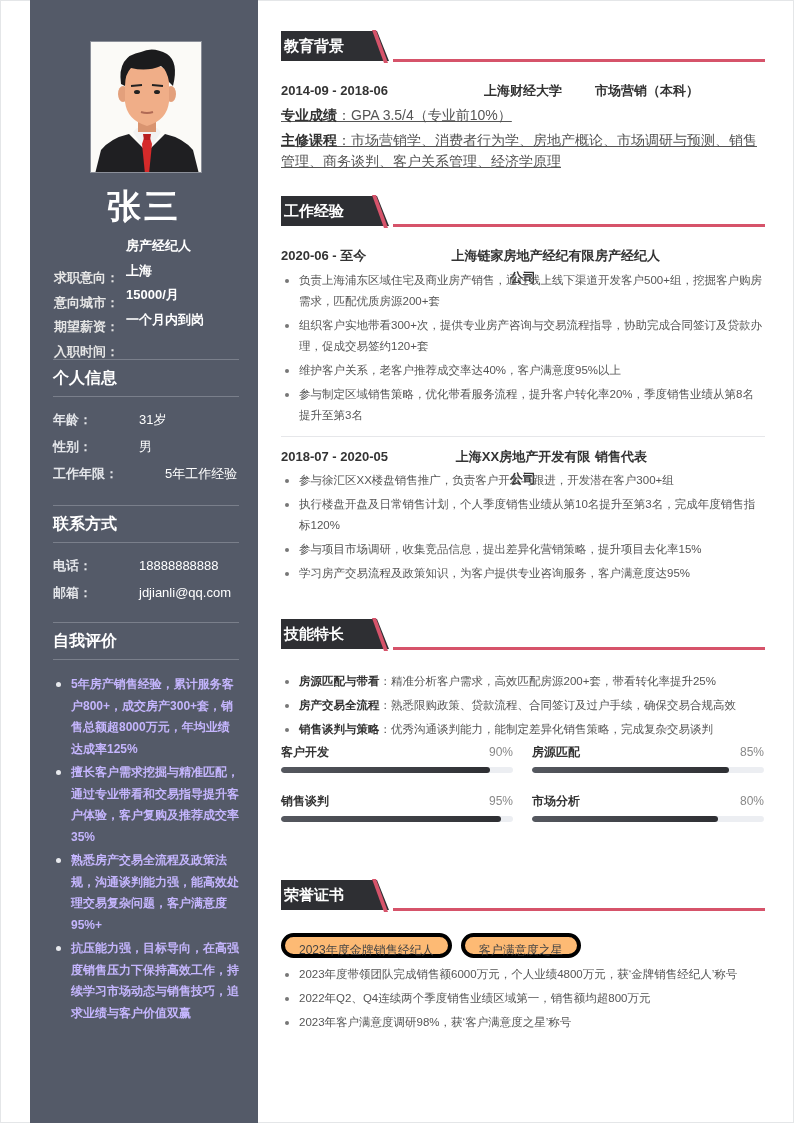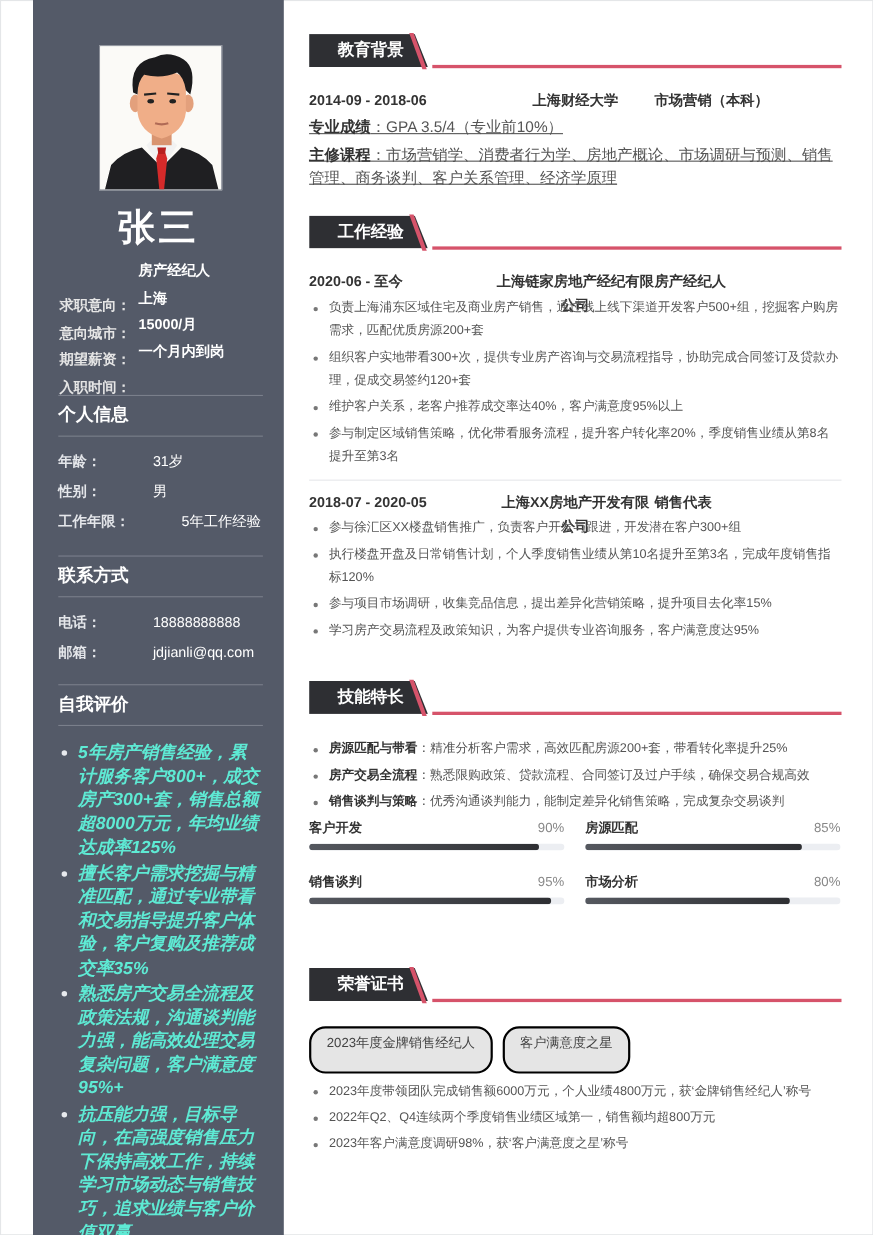--- a/index.html
+++ b/index.html
@@ -27,30 +27,30 @@
   .intent-row .v { color: #ffffff; }
 
   .side-section { position: absolute; left: 23px; width: 186px; }
   .side-hr { height: 1px; background: #7a7f8b; width: 186px; }
   .side-title { font-size: 16px; font-weight: bold; color: #fff; height: 36px; line-height: 36px; }
   .info-row { display: flex; font-size: 13px; height: 27px; line-height: 18px; gap: 33px; }
   .info-row .k { font-weight: bold; color: #e4e6ea; }
   .info-row .v { color: #fff; margin-left: 14px; }
 
   .eval-list { list-style: none; margin-top: 14px; }
-  .eval-list li { position: relative; padding-left: 18px; font-size: 16px; font-weight: bold; line-height: 21.5px; color: #5eead4; margin-bottom: 2px; font-style: italic; }
+  .eval-list li { position: relative; padding-left: 18px; font-size: 12px; font-weight: bold; line-height: 21.5px; color: #c4b5fd; margin-bottom: 2px; }
   .eval-list li::before { content: ""; position: absolute; left: 3px; top: 8px; width: 5px; height: 5px; border-radius: 50%; background: #e8eaee; }
 
   
   .main { position: absolute; left: 281px; top: 0; width: 484px; }
   .sec-head { position: relative; height: 32px; }
   .sec-head .label {
     position: absolute; left: 0; top: 0; width: 108px; height: 30px;
     background: #2e2f33; color: #fff; font-size: 15px; font-weight: bold;
-    line-height: 30px; padding-left: 26px;
+    line-height: 30px; padding-left: 3px;
     clip-path: polygon(0 0, 96px 0, 108px 30px, 0 30px);
   }
   .sec-head .slash {
     position: absolute; left: 103px; top: -1px; width: 4px; height: 33px;
     background: #d6536a; transform: skewX(20deg); transform-origin: bottom left;
   }
   .sec-head .line {
     position: absolute; left: 112px; right: 0; top: 28px; height: 3px; background: #d6536a;
   }
 
@@ -70,21 +70,21 @@
   .job-sep { height: 1px; background: #e6e7ea; margin: 10px 0 9px 0; }
 
   .skillbars { display: grid; grid-template-columns: 232px 232px; column-gap: 20px; row-gap: 6px; gap: 19px; }
   .sb-head { display: flex; justify-content: space-between; font-size: 12px; height: 18px; line-height: 18px; }
   .sb-head .n { font-weight: bold; color: #333; }
   .sb-head .p { color: #888; }
   .sb-track { height: 6px; border-radius: 3px; background: #eceef2; margin-top: 6px; overflow: hidden; }
   .sb-fill { height: 6px; border-radius: 3px; background: linear-gradient(90deg, #55585f, #2e2f33); }
 
   .badges { display: flex; gap: 9px; margin-top: 13px; margin-bottom: 6px; }
-  .badge { font-size: 12px; color: #444; background: #e5e5e5; border: 2px solid #000000; border-radius: 15px; height: 43px; line-height: 27px; padding: 0 14px; }
+  .badge { font-size: 12px; color: #444; background: #fdba74; border: 4px solid #000000; border-radius: 15px; height: 25px; line-height: 27px; padding: 0 14px; }
 </style>
 </head>
 <body>
 
 <div class="page-frame"></div>
 
 <aside class="sidebar">
   <div class="photo">
     <svg width="112" height="132" viewBox="0 0 112 132">
       <rect width="112" height="132" fill="#fbfaf7"></rect>

